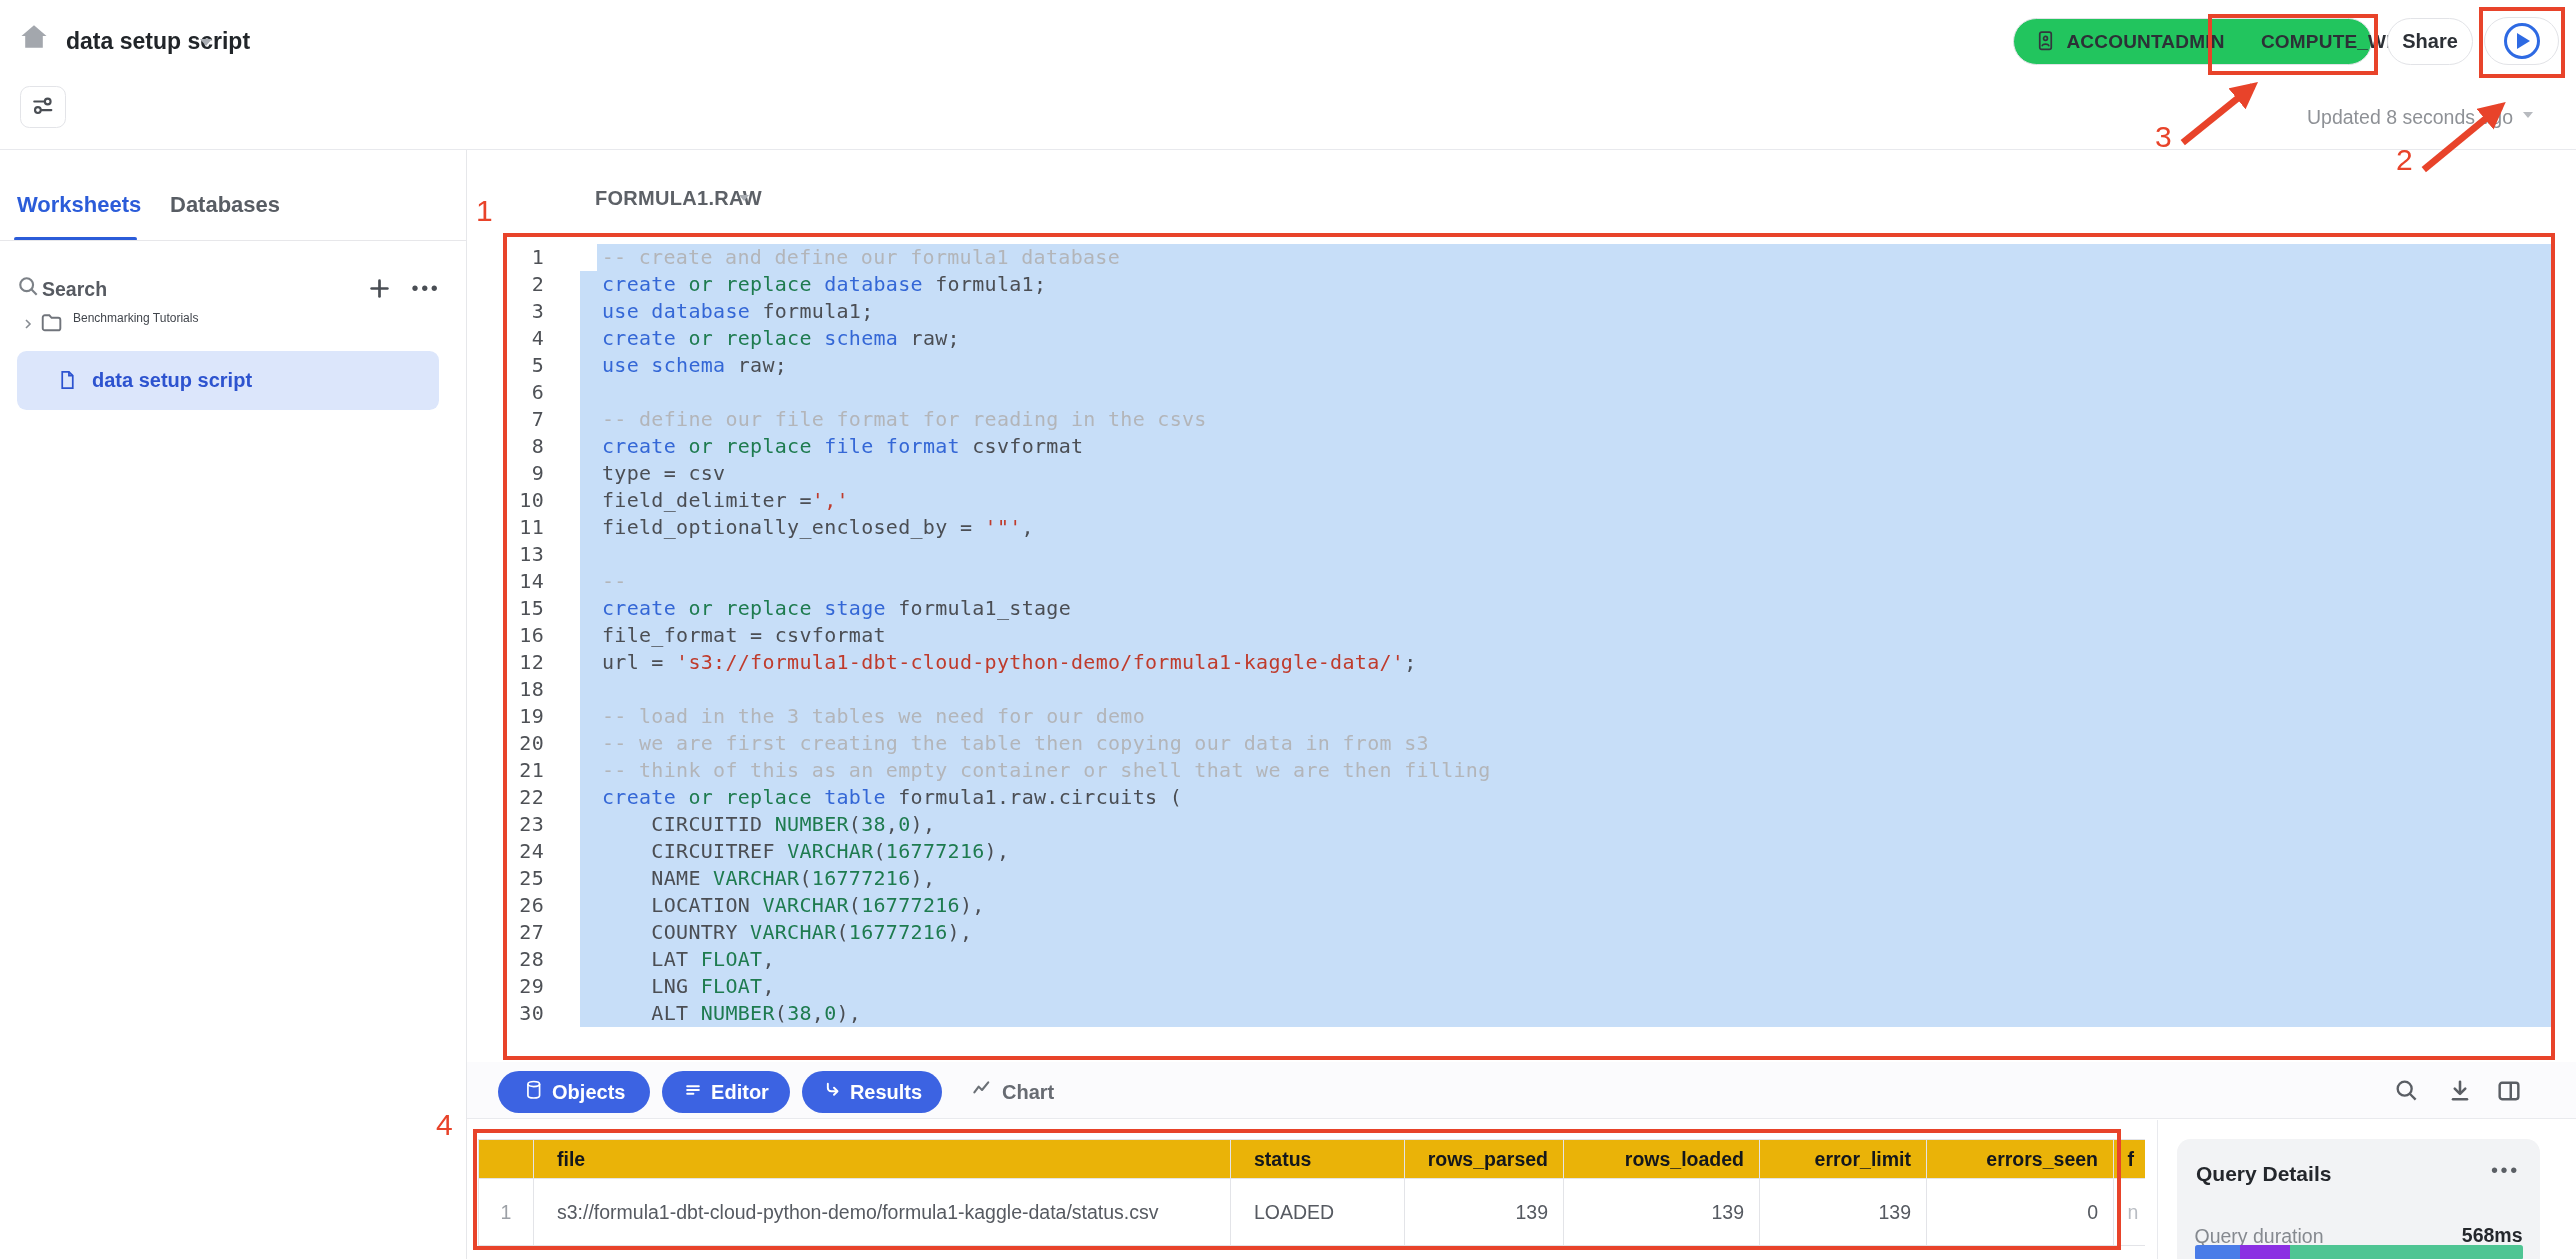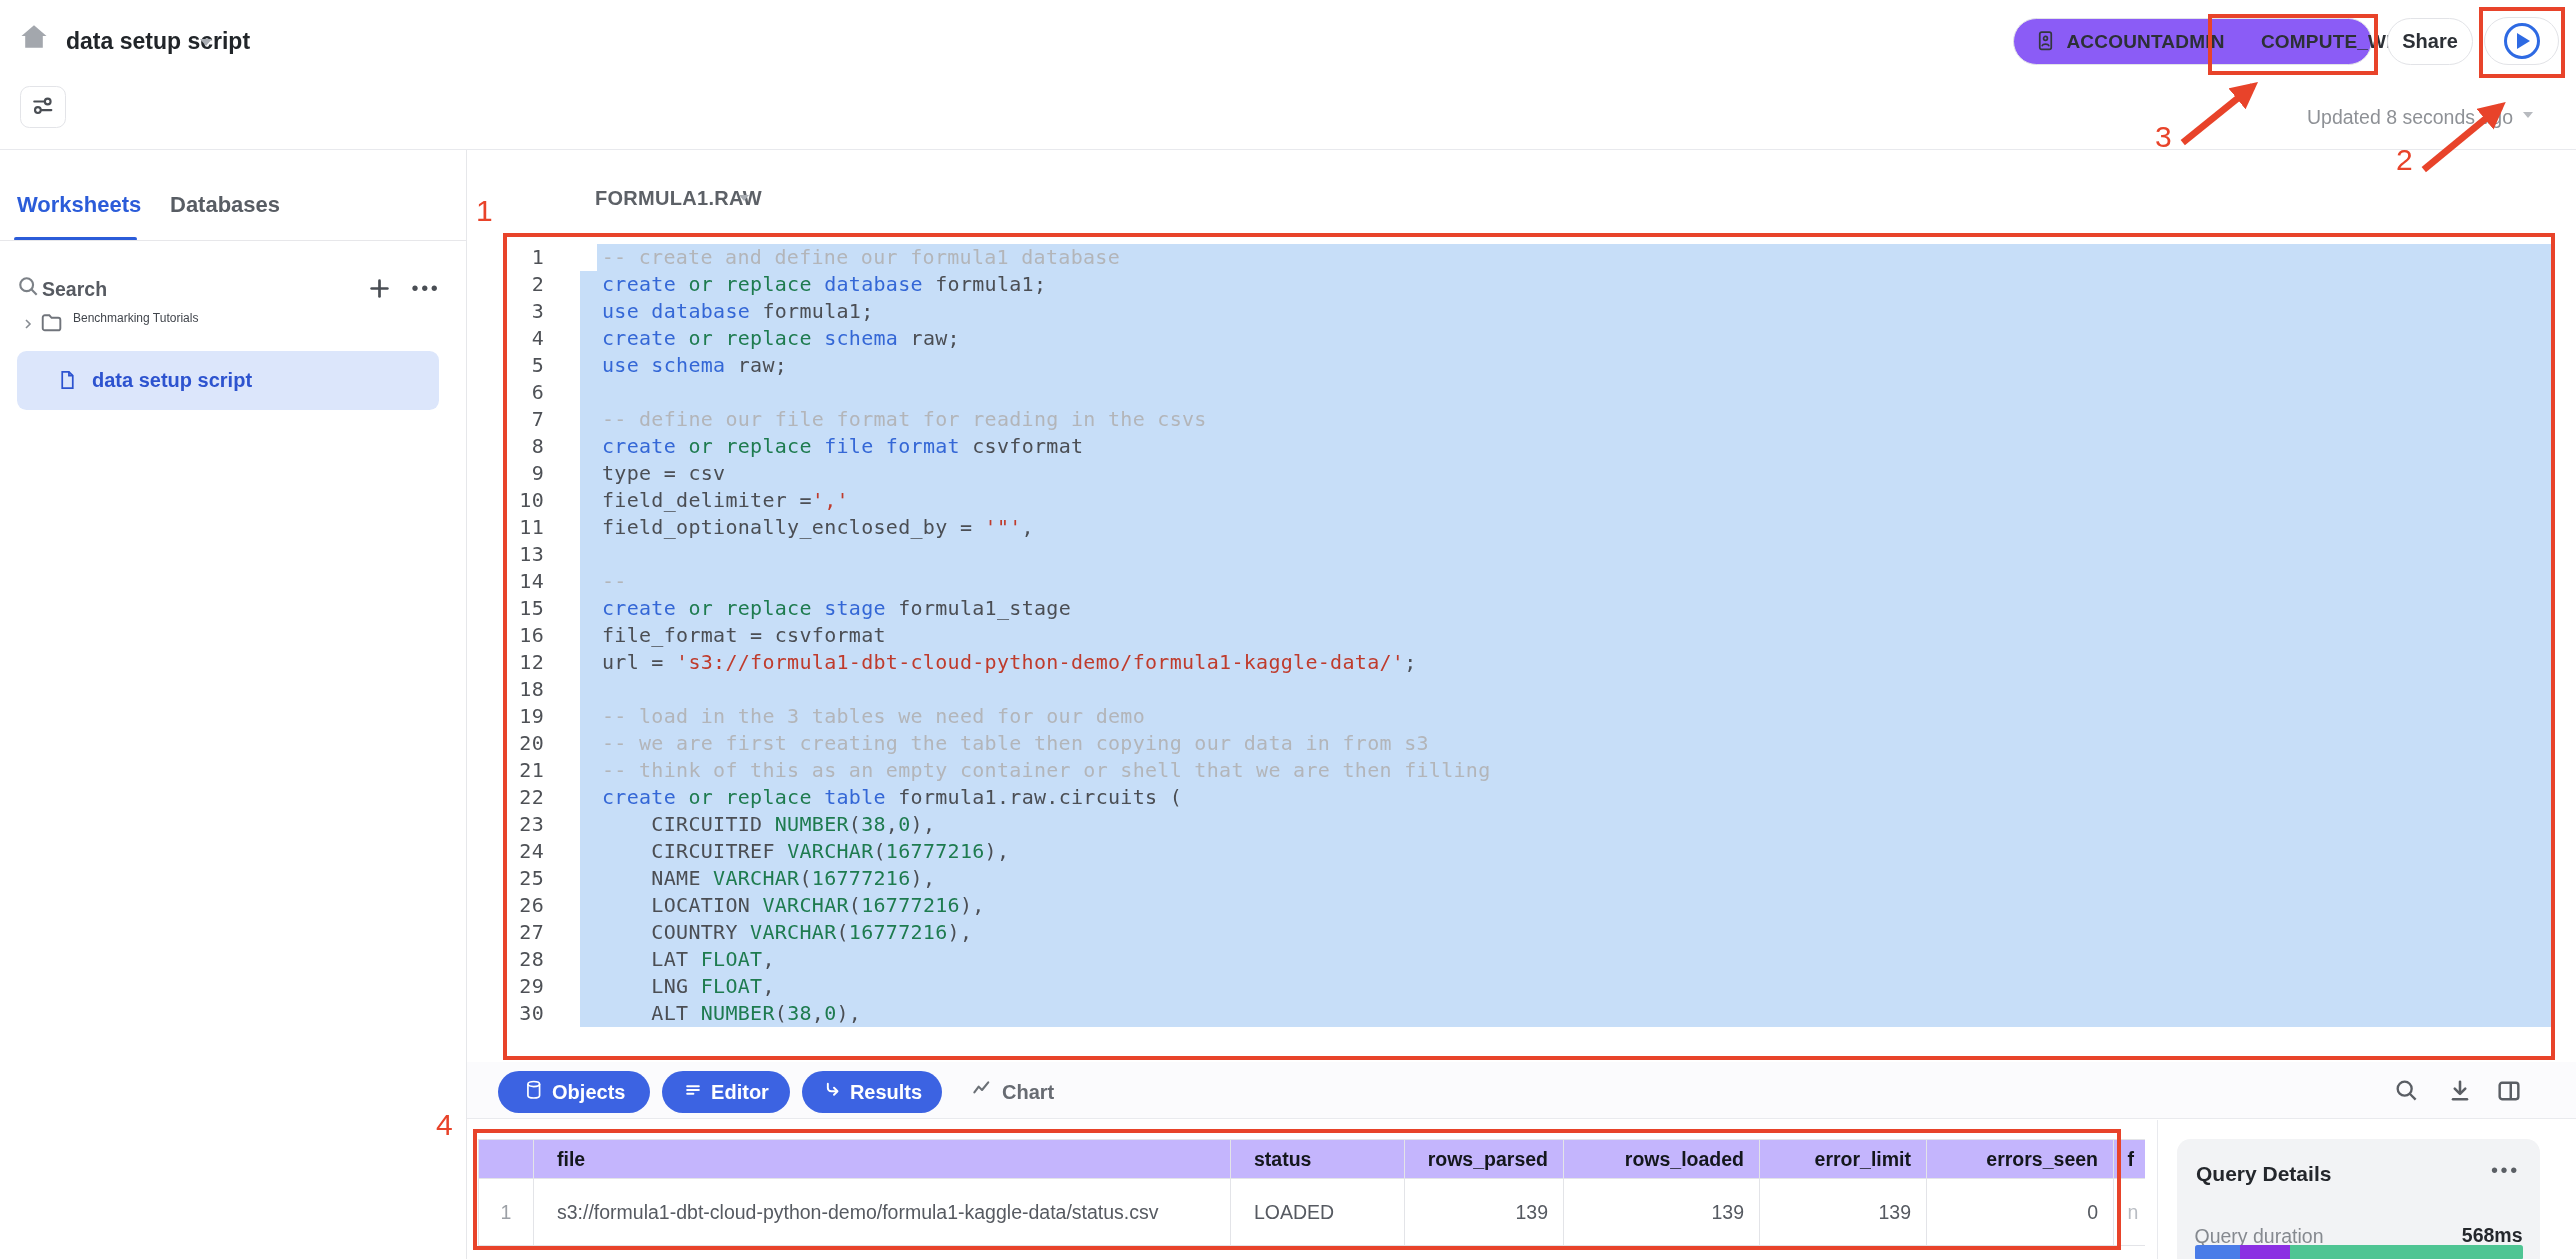--- a/index.html
+++ b/index.html
@@ -9,21 +9,21 @@
   .abs{position:absolute}
 
   
   .topbar{position:absolute;left:0;top:0;width:2576px;height:149px;background:#fff}
   .topbar-divider{position:absolute;left:0;top:149px;width:2576px;height:0.7px;background:#e8e9ed}
   .home-btn{position:absolute;left:18px;top:20px;width:32px;height:34px;cursor:pointer}
   .ws-title{position:absolute;left:66px;top:28px;font-size:23px;font-weight:600;color:#212529}
   .caret{width:0;height:0;border-left:6px solid transparent;border-right:6px solid transparent;border-top:7.4px solid #a9adb3}
   .title-caret{position:absolute;left:200px;top:39px}
   .filter-btn{position:absolute;left:20px;top:86px;width:46px;height:42px;border:0.7px solid #e3e4e8;border-radius:9.4px;display:flex;align-items:center;justify-content:center;background:#fff}
-  .ctx-pill{position:absolute;left:2013px;top:18px;width:359px;height:47px;border:0.7px solid #e2e3e7;border-radius:23.6px;background:#8b5cf6;display:flex;align-items:center;padding:0 20px;gap:9.4px}
+  .ctx-pill{position:absolute;left:2013px;top:18px;width:359px;height:47px;border:0.7px solid #e2e3e7;border-radius:23.6px;background:#22c55e;display:flex;align-items:center;padding:0 20px;gap:9.4px}
   .ctx-pill .lbl{font-size:19px;font-weight:600;color:#2c3036;letter-spacing:0.2px}
   .wh-dot{width:8.8px;height:8.8px;border-radius:50%;background:#3ab277;margin-left:17.5px}
   .share-btn{position:absolute;left:2387px;top:18px;width:86px;height:47px;border:0.7px solid #e2e3e7;border-radius:23.6px;background:#fff;font-size:20px;font-weight:600;color:#2c3036;display:flex;align-items:center;justify-content:center}
   .run-pill{position:absolute;left:2484px;top:17px;width:75px;height:48px;border:0.7px solid #e2e3e7;border-radius:24px;background:#fff;display:flex;align-items:center;justify-content:center}
   .run-circle{width:36px;height:36px;border:3.4px solid #2e6ae3;border-radius:50%;display:flex;align-items:center;justify-content:center}
   .play-tri{width:0;height:0;border-left:13.5px solid #2e6ae3;border-top:8px solid transparent;border-bottom:8px solid transparent;margin-left:3.4px}
   .updated{position:absolute;right:63px;top:106px;font-size:19.5px;color:#8e9196}
   .updated-caret{position:absolute;right:43px;top:112px;border-left:5.4px solid transparent;border-right:5.4px solid transparent;border-top:6.7px solid #b7babf;width:0;height:0}
 
   
@@ -57,21 +57,21 @@
   
   .strip{position:absolute;left:467px;top:1062px;width:2109px;height:57px;background:#fbfbfd;border-bottom:0.7px solid #e9eaee}
   .pill-btn{position:absolute;top:9.4px;height:42px;border-radius:21px;background:#3c63e2;color:#fff;font-size:20px;font-weight:600;display:flex;align-items:center;justify-content:center;gap:8px;border:none;cursor:pointer}
   .chart-toggle{position:absolute;left:504px;top:9.4px;height:42px;display:flex;align-items:center;gap:8px;font-size:20px;font-weight:600;color:#676b72;cursor:pointer}
   .strip-icon{position:absolute;top:12px;width:35px;height:35px;display:flex;align-items:center;justify-content:center;cursor:pointer}
 
   
   .results-wrap{position:absolute;left:478px;top:1139px;width:1667px;height:108px;overflow:hidden}
   table.results{border-collapse:collapse;table-layout:fixed;width:1695px;font-size:19.5px}
   .results th,.results td{border:0.7px solid #e3e4e8;overflow:hidden;white-space:nowrap}
-  .results th{height:39px;font-weight:700;color:#14171c;background:#c4b5fd}
+  .results th{height:39px;font-weight:700;color:#14171c;background:#eab308}
   .results td{height:67px;color:#565a61;background:#fff}
   .c0{width:55px}.c1{width:697px}.c2{width:174px}.c3{width:159px}.c4{width:196px}.c5{width:167px}.c6{width:187px}.c7{width:61px}
   .a-left{text-align:left}.a-center{text-align:center}
   .a-right{text-align:right;padding-right:15px}
   .results .c1{padding-left:23px}.results .c2{padding-left:23px}.results .c7{padding-left:13.5px}
   .results td.rownum{color:#9ca0a6}
   .results td.muted{color:#b9bdc3}
   .vdivider{position:absolute;left:2157px;top:1120px;width:0.7px;height:139px;background:#e9eaee}
 
   

